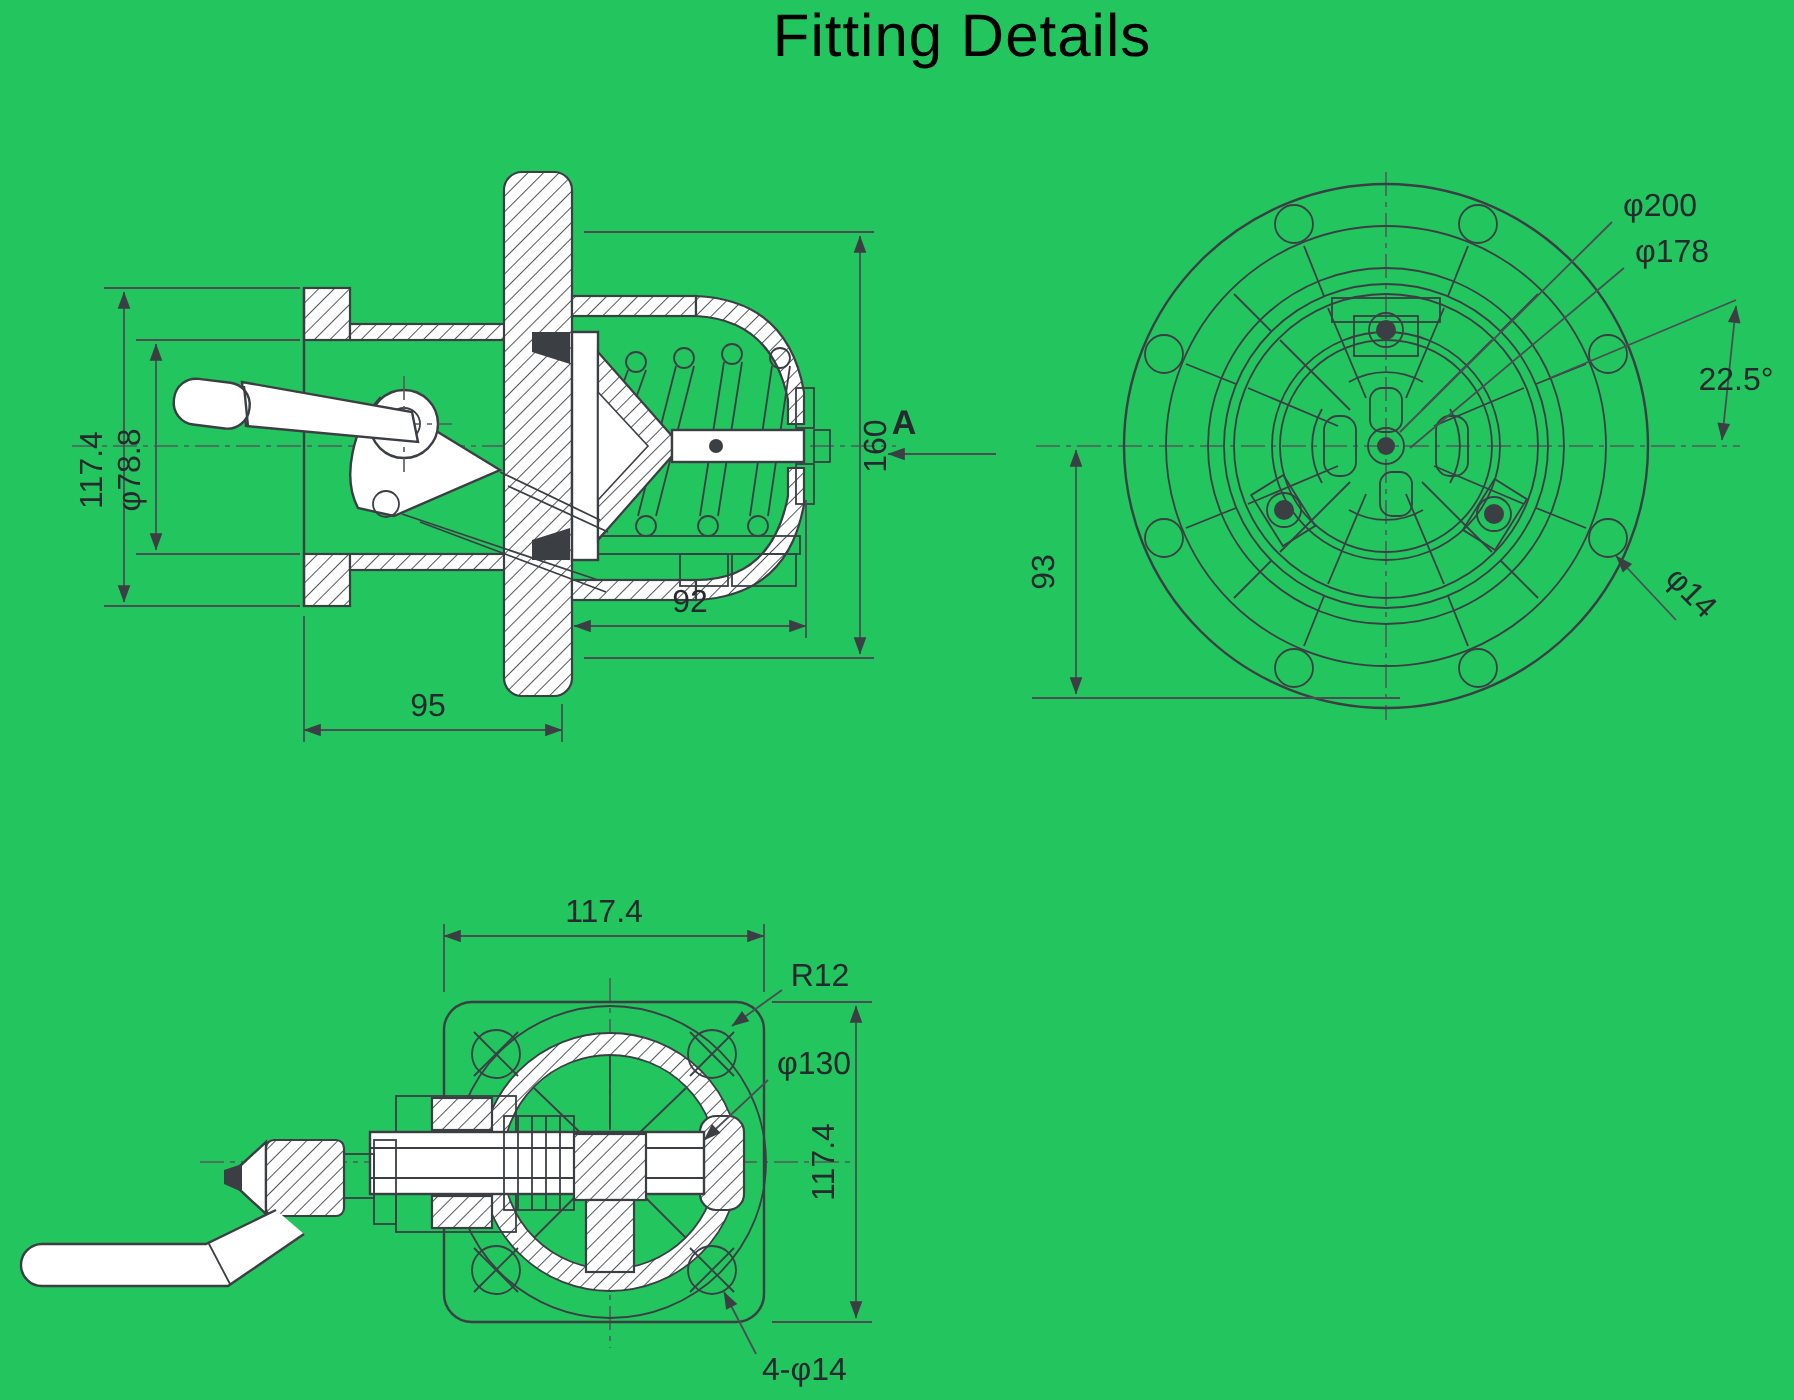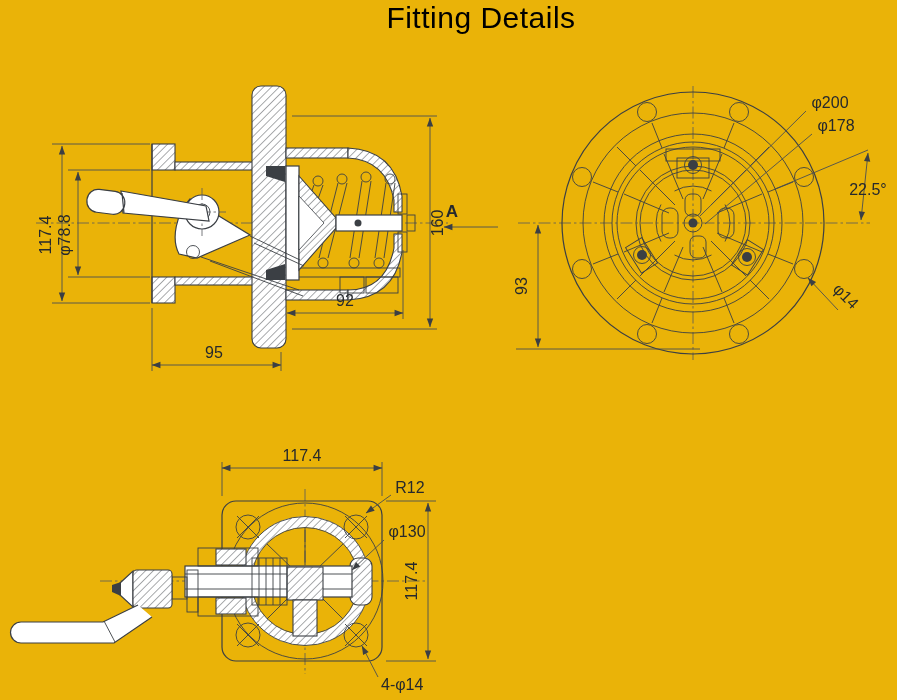--- a/index.html
+++ b/index.html
@@ -1,16 +1,16 @@
 <!DOCTYPE html>
 <html><head>
 <meta charset="utf-8">
 <style>
   html,body{margin:0;padding:0;background:#ffffff;}
-  #stage{position:relative;width:897px;height:700px;background:#eab308;overflow:hidden;
+  #stage{position:relative;width:897px;height:700px;background:#22c55e;overflow:hidden;
          font-family:"Liberation Sans", sans-serif;}
   svg{position:absolute;left:0;top:0;}
   text{font-family:"Liberation Sans", sans-serif;fill:#26292d;}
   .dim{font-size:16px;}
   .ttl{font-size:30px;fill:#000000;letter-spacing:0.5px;}
   .vlab{font-size:17px;font-weight:bold;}
   .ln{stroke:#3b3f44;stroke-width:1.2;fill:none;}
   .thin{stroke:#3b3f44;stroke-width:0.9;fill:none;}
   .dimln{stroke:#4a4e52;stroke-width:0.9;fill:none;}
   .cl{stroke:#55595d;stroke-width:0.8;fill:none;stroke-dasharray:12 3 2.5 3;}

